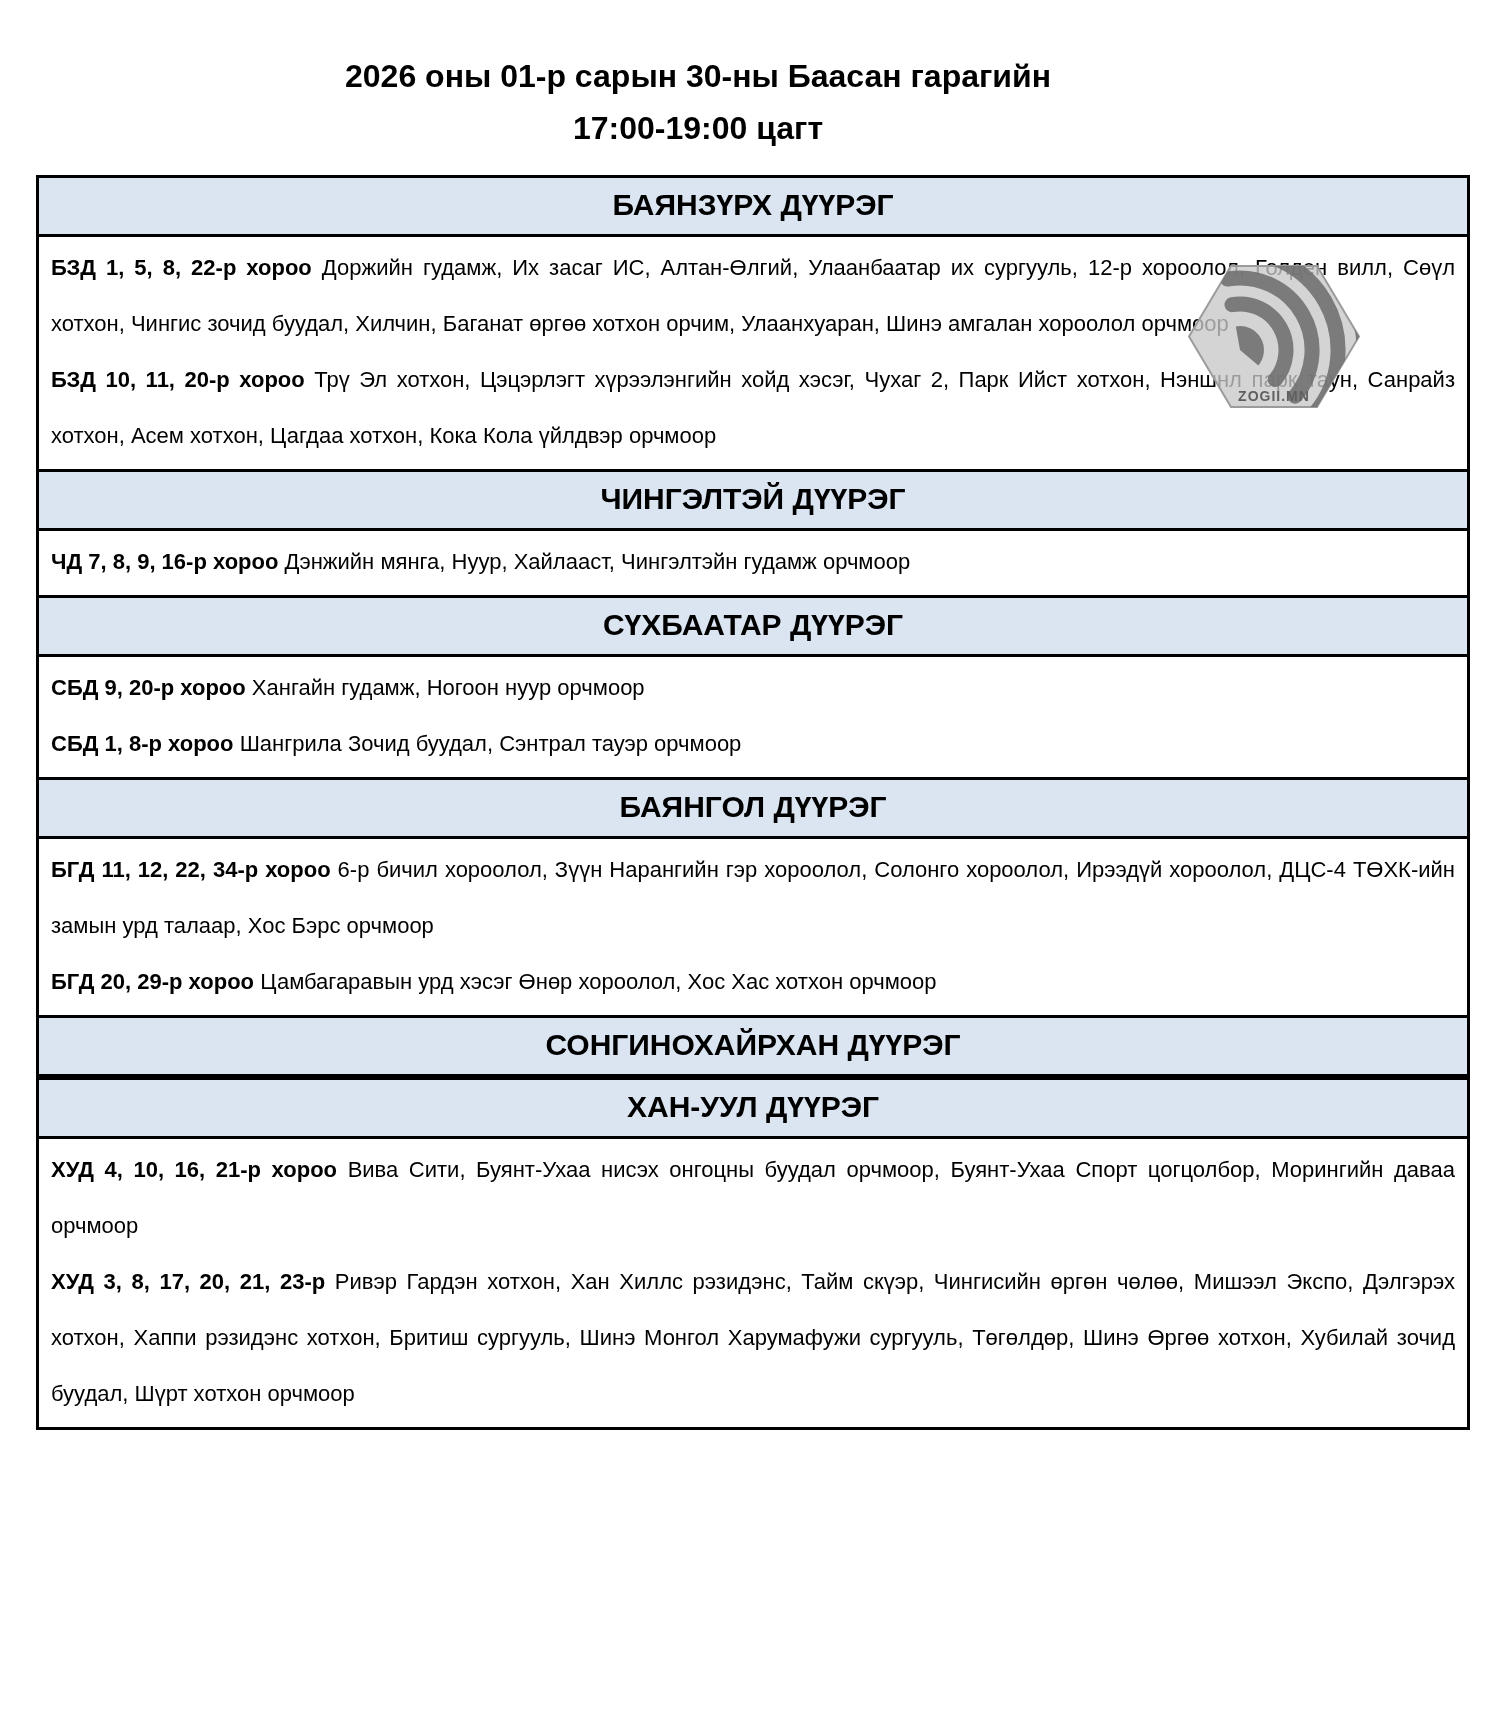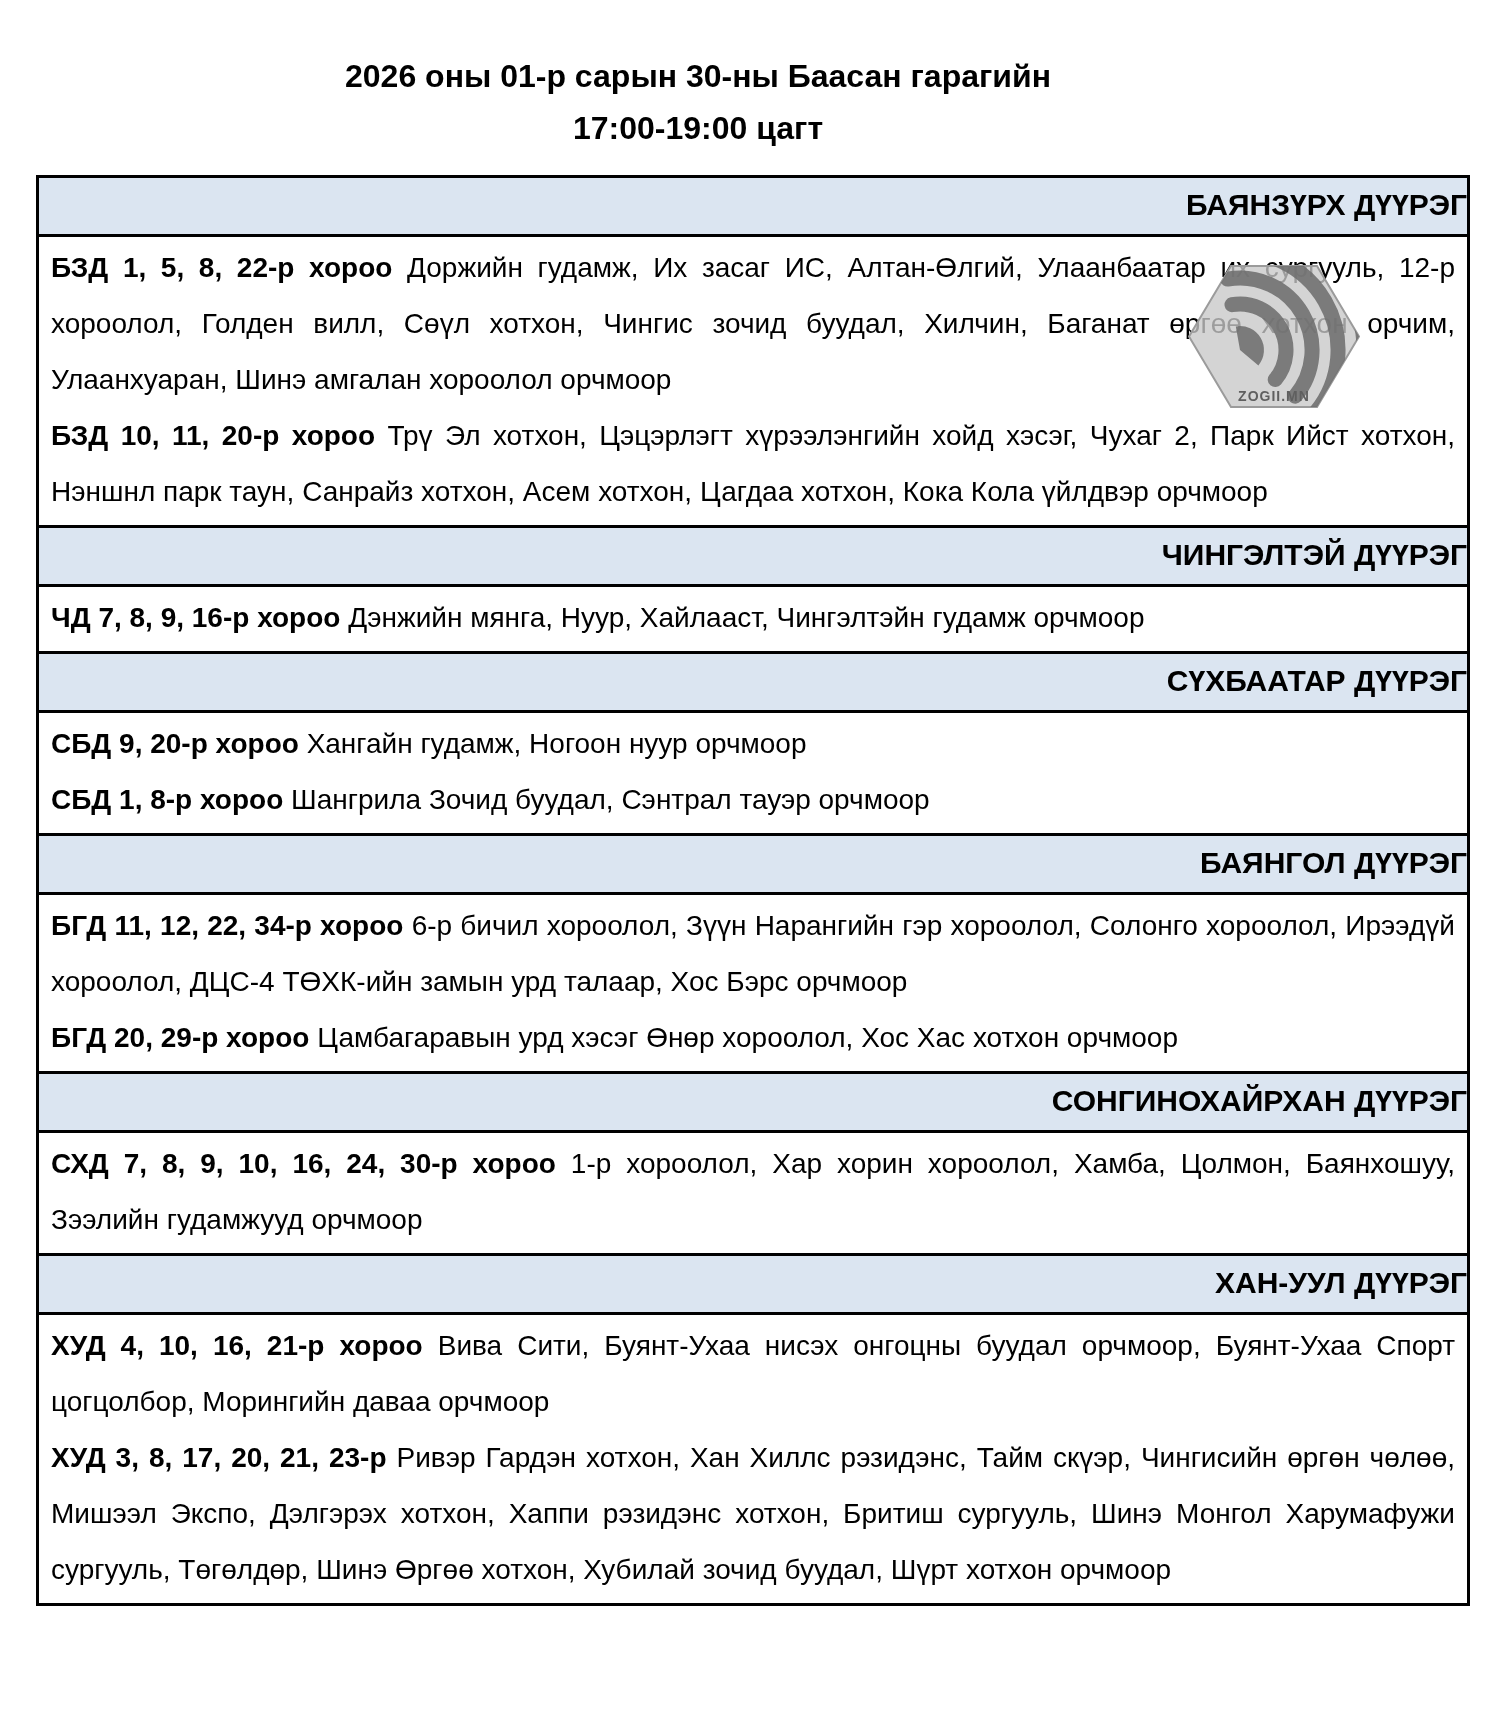--- a/index.html
+++ b/index.html
@@ -28,30 +28,30 @@
   .doc-table{
     position:absolute;
     top:175px;left:36px;width:1434px;
     border:3px solid var(--border-c);
     background:#fff;
   }
   .section-header{
     background:var(--header-bg);
     border-top:3px solid var(--border-c);
     border-bottom:3px solid var(--border-c);
-    text-align:right;
+    text-align:center;
     font-weight:bold;
     font-size:30px;
     line-height:30px;
     padding:12px 0 14px 0;
   }
   .section:first-child .section-header{border-top:none;}
   .section-cell{
     padding:3px 12px 5px 12px;
-    font-size:28px;
+    font-size:22px;
     line-height:56px;
     text-align:justify;
     text-align-last:left;
   }
   .row-par{margin:0;}
   .row-par b{font-weight:bold;}
 
   .watermark{
     position:absolute;
     left:1188px;top:265px;width:172px;height:143px;
@@ -106,23 +106,20 @@
       <div class="section-cell">
           <p class="row-par"><b>БГД 11, 12, 22, 34-р хороо</b> <span>6-р бичил хороолол, Зүүн Нарангийн гэр хороолол, Солонго хороолол, Ирээдүй хороолол, ДЦС-4 ТӨХК-ийн замын урд талаар, Хос Бэрс орчмоор</span></p>
           <p class="row-par"><b>БГД 20, 29-р хороо</b> <span>Цамбагаравын урд хэсэг Өнөр хороолол, Хос Хас хотхон орчмоор</span></p>
         </div>
     </section>
 
     <section class="section">
       <div class="section-header">
         <span>СОНГИНОХАЙРХАН ДҮҮРЭГ</span>
       </div>
-      <div class="section-cell">
-          <p class="row-par"><b>СХД 7, 8, 9, 10, 16, 24, 30-р хороо</b> <span>1-р хороолол, Хар хорин хороолол, Хамба, Цолмон, Баянхошуу, Зээлийн гудамжууд орчмоор</span></p>
-        </div>
     </section>
 
     <section class="section">
       <div class="section-header">
         <span>ХАН-УУЛ ДҮҮРЭГ</span>
       </div>
       <div class="section-cell">
           <p class="row-par"><b>ХУД 4, 10, 16, 21-р хороо</b> <span>Вива Сити, Буянт-Ухаа нисэх онгоцны буудал орчмоор, Буянт-Ухаа Спорт цогцолбор, Морингийн даваа орчмоор</span></p>
           <p class="row-par"><b>ХУД 3, 8, 17, 20, 21, 23-р</b> <span>Ривэр Гардэн хотхон, Хан Хиллс рэзидэнс, Тайм скүэр, Чингисийн өргөн чөлөө, Мишээл Экспо, Дэлгэрэх хотхон, Хаппи рэзидэнс хотхон, Бритиш сургууль, Шинэ Монгол Харумафужи сургууль, Төгөлдөр, Шинэ Өргөө хотхон, Хубилай зочид буудал, Шүрт хотхон орчмоор</span></p>
         </div>

